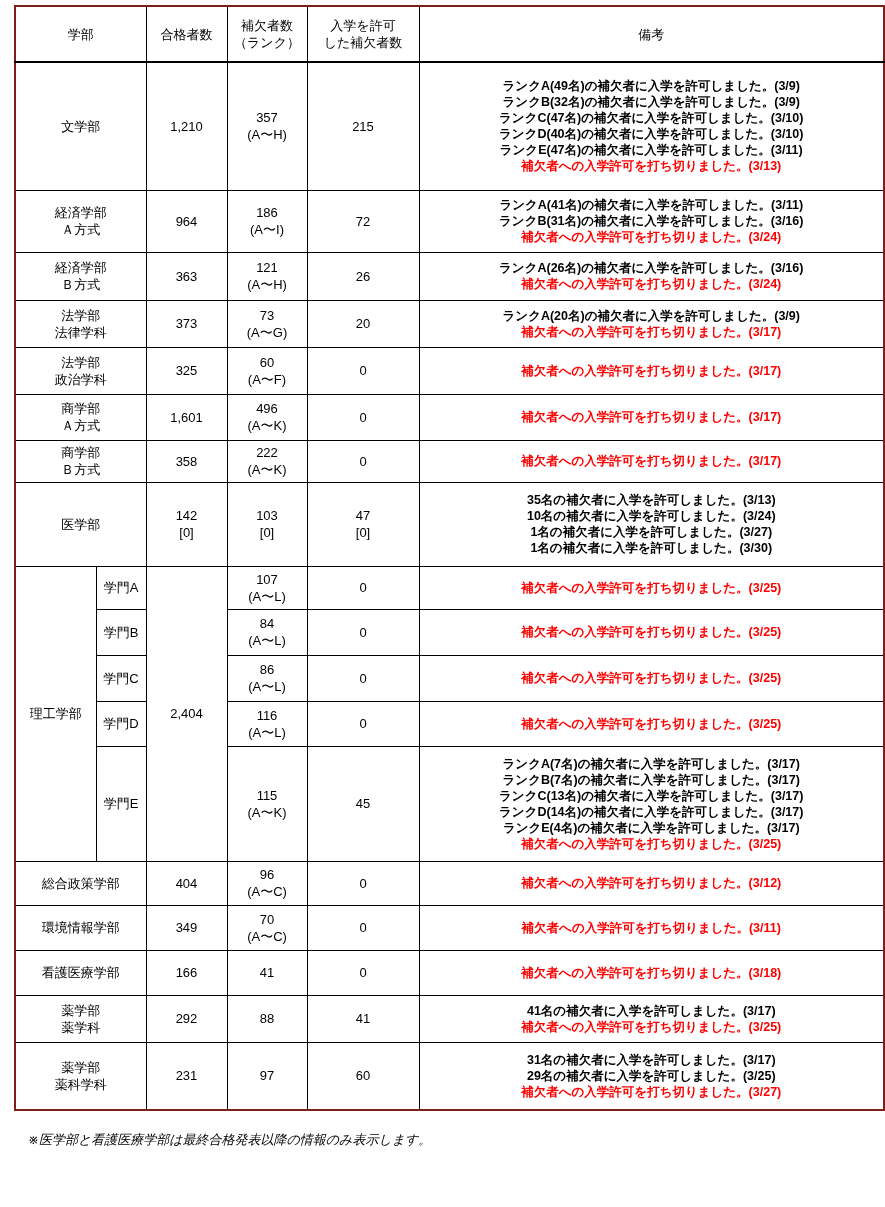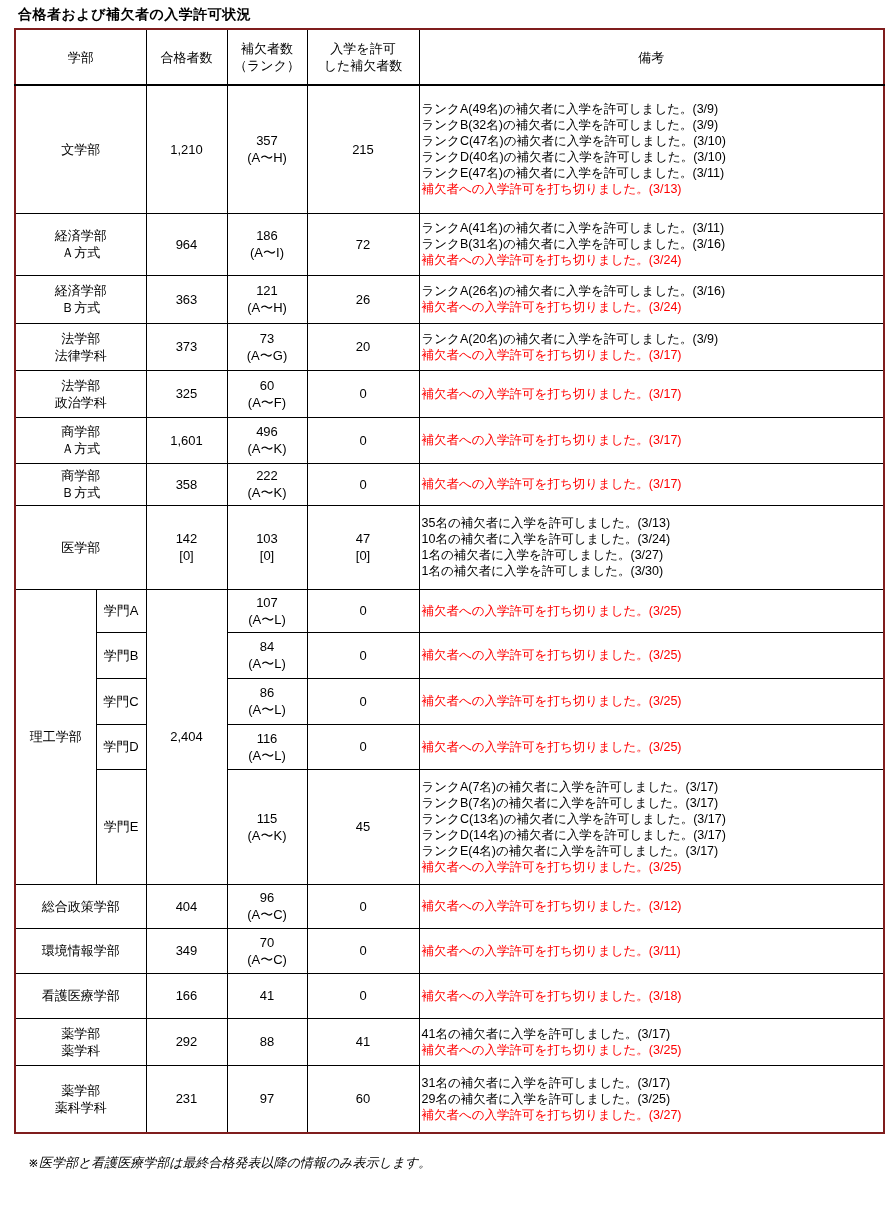--- a/index.html
+++ b/index.html
@@ -39,43 +39,43 @@
     white-space: pre-line;
     line-height: 17px;
   }
   td.c {
     text-align: center;
     vertical-align: middle;
     white-space: pre-line;
     line-height: 17px;
   }
   td.remarks {
-    text-align: left;
+    text-align: center;
     vertical-align: middle;
     padding: 4px 8px;
+    font-weight: bold;
   }
   .rline {
     font-size: 12.5px;
     line-height: 16px;
     white-space: nowrap;
   }
   .alert { color: var(--alert-color, #ff0000); }
 
   
   td.dot-b { border-bottom: 1px dotted #000; }
   td.dot-t { border-top: 1px dotted #000; }
 
   .footnotes { margin: 20px 0 0 28px; }
   .footnotes div { font-size: 13px; line-height: 18px; font-style: italic; }
 </style>
 </head>
 <body>
 
 <div class="page-title-block">
-  <div>合格者および補欠者の入学許可状況</div>
 </div>
 
 <table class="adm">
   <colgroup>
     <col style="width:81px">
       <col style="width:50px">
       <col style="width:81px">
     <col style="width:80px">
       <col style="width:112px">
       <col style="width:465px">

